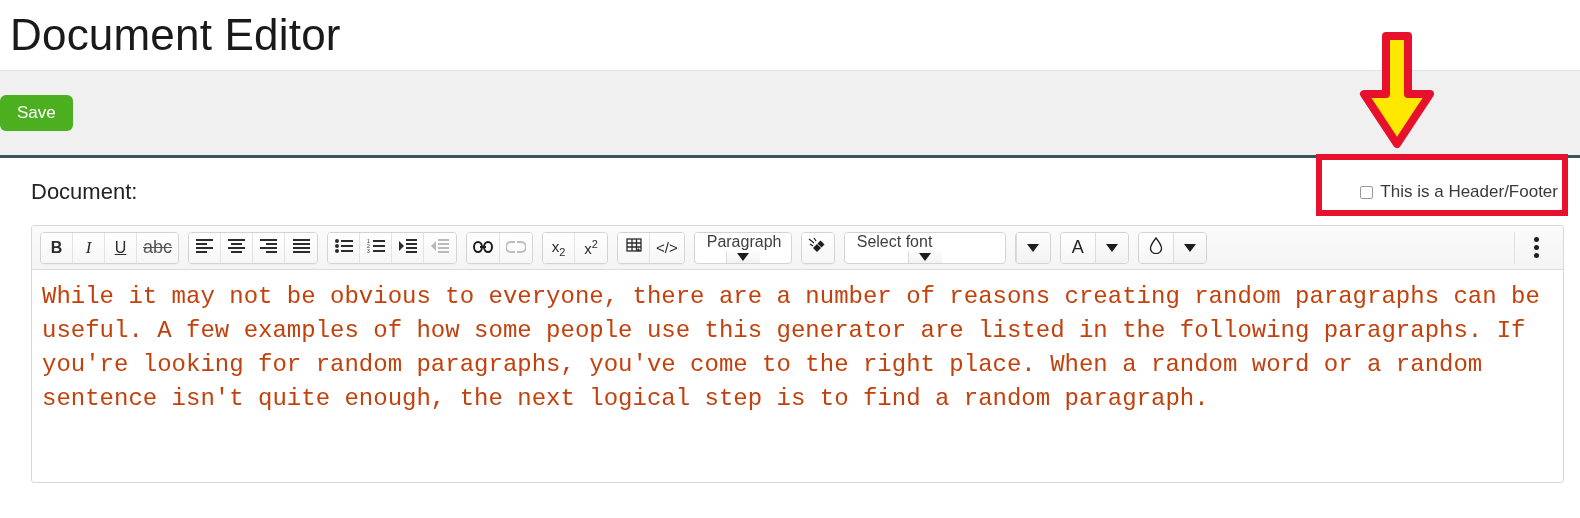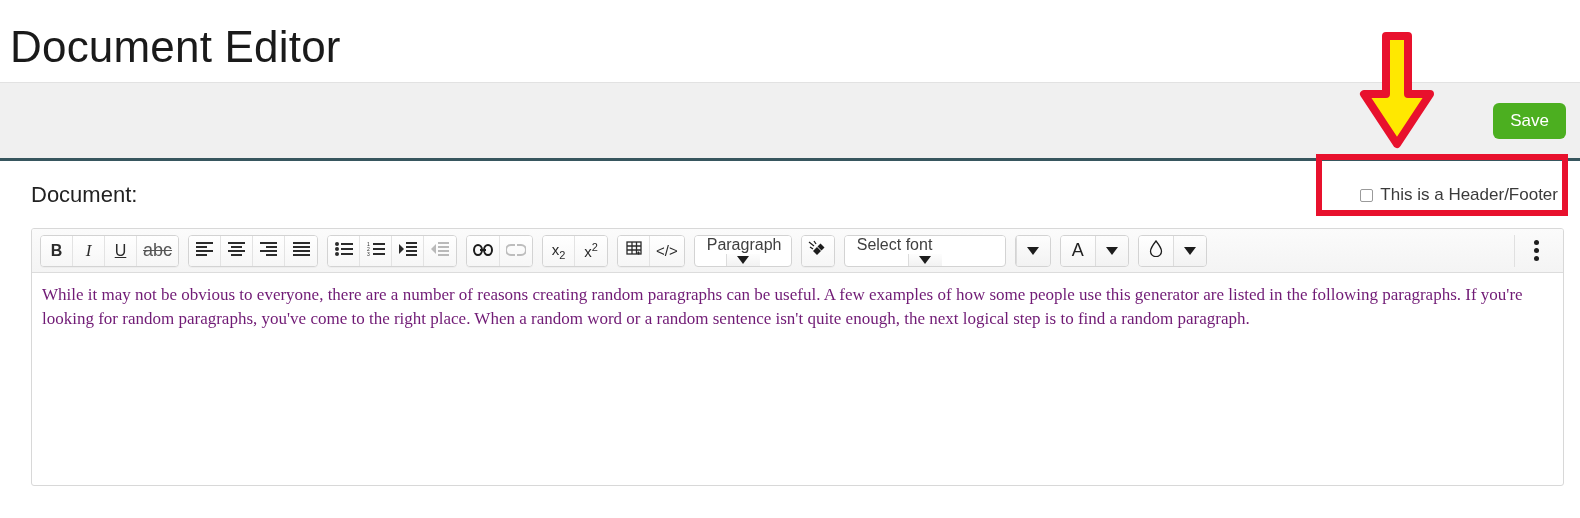--- a/index.html
+++ b/index.html
@@ -17,41 +17,40 @@
   }
 
   
   .page-header {
     height: 70px;
     background: #ffffff;
     display: flex;
     align-items: center;
     padding-left: 10px;
     box-sizing: border-box;
-    margin-top: 12px;
   }
   .page-title {
     font-size: 44px;
     font-weight: 300;
     color: #1a1a1a;
     letter-spacing: 0.2px;
     line-height: 1;
   }
 
   
   .action-bar {
     position: relative;
-    height: 79px;
+    height: 88px;
     background: #f0f0f0;
     border-top: 1px solid #e2e2e2;
     border-bottom: 3px solid #37565e;
     box-sizing: border-box;
     display: flex;
     align-items: center;
-    justify-content: flex-end;
+    justify-content: flex-start;
     padding-right: 14px;
   }
   .save-button {
     background: #4caf20;
     color: #ffffff;
     font-size: 17px;
     font-weight: 400;
     border: none;
     border-radius: 6px;
     padding: 9px 17px 10px 17px;
@@ -232,24 +231,24 @@
   .tb-more-divider {
     position: absolute;
     right: 48px;
     width: 1px;
     height: 32px;
     background: #e0e0e0;
   }
 
   .editor-body {
     padding: 10px 14px 0 10px;
-    font-size: 17px;
+    font-size: 24px;
     line-height: 1.42;
-    color: #701a75;
-    font-family: Liberation Serif, serif;
+    color: #c2410c;
+    font-family: Liberation Mono, monospace;
   }
   .editor-body p { margin: 0; }
 
   
   .annot-box {
     position: absolute;
     left: 1316px;
     top: 154px;
     width: 252px;
     height: 62px;

